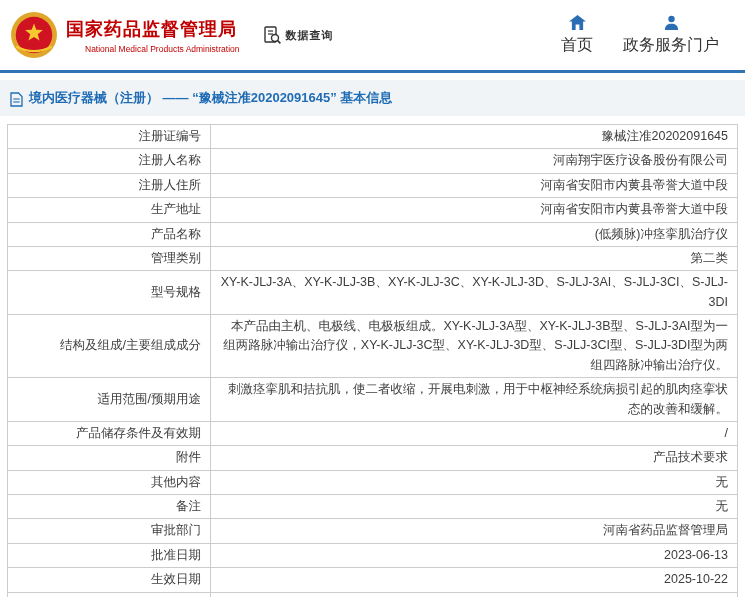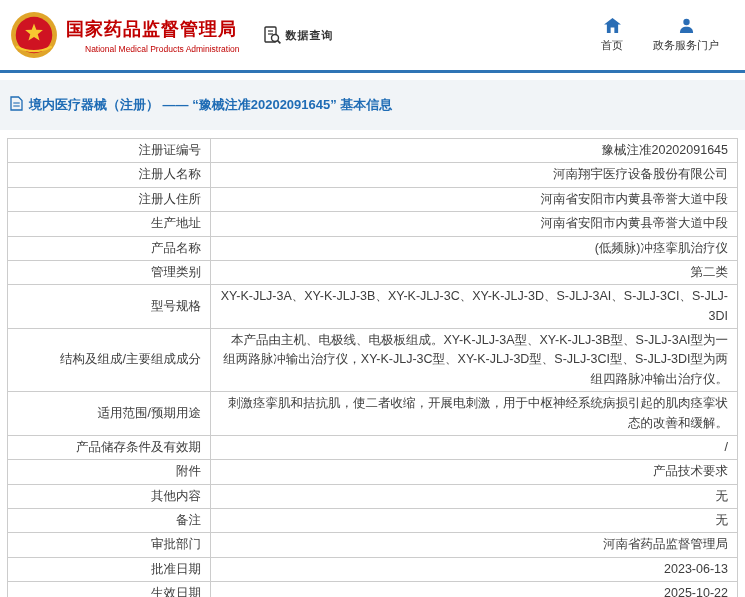--- a/index.html
+++ b/index.html
@@ -27,27 +27,27 @@
     border-bottom:3px solid var(--line-blue);
   }
   .brand{display:flex;align-items:center;gap:8px;text-decoration:none;cursor:pointer;}
   .emblem{width:48px;height:48px;flex:0 0 auto;display:block;}
   .brand-cn{color:var(--brand-red);font-size:18px;font-weight:bold;letter-spacing:1px;white-space:nowrap;}
   .brand-en{color:var(--brand-red);font-size:8.5px;margin-top:3px;white-space:nowrap;margin-left:19px;}
   .data-query{display:flex;align-items:center;gap:4px;margin-left:22px;cursor:pointer;}
   .dq-label{font-size:11px;font-weight:bold;color:#333;letter-spacing:1px;white-space:nowrap;}
   .top-nav{margin-left:auto;display:flex;gap:30px;align-items:flex-start;padding-right:6px;}
   .nav-item{display:flex;flex-direction:column;align-items:center;gap:4px;
-    font-size:11px;color:#333;text-decoration:none;cursor:pointer;white-space:nowrap;}
+    font-size:16px;color:#333;text-decoration:none;cursor:pointer;white-space:nowrap;}
   .nav-icon{height:16px;display:flex;align-items:center;}
 
   
   .breadcrumb-bar{
     margin-top:7px;background:var(--bc-bg);
-    padding:16px 10px;display:flex;align-items:flex-start;gap:6px;
+    padding:9px 10px;display:flex;align-items:flex-end;gap:6px;
   }
   .bc-title{color:var(--link-blue);font-size:13px;font-weight:bold;}
 
   
   .info-table{
     width:731px;margin:8px 7px 10px 7px;
     border-collapse:collapse;table-layout:fixed;
     font-size:12.5px;color:var(--text);
   }
   .info-table th,.info-table td{

